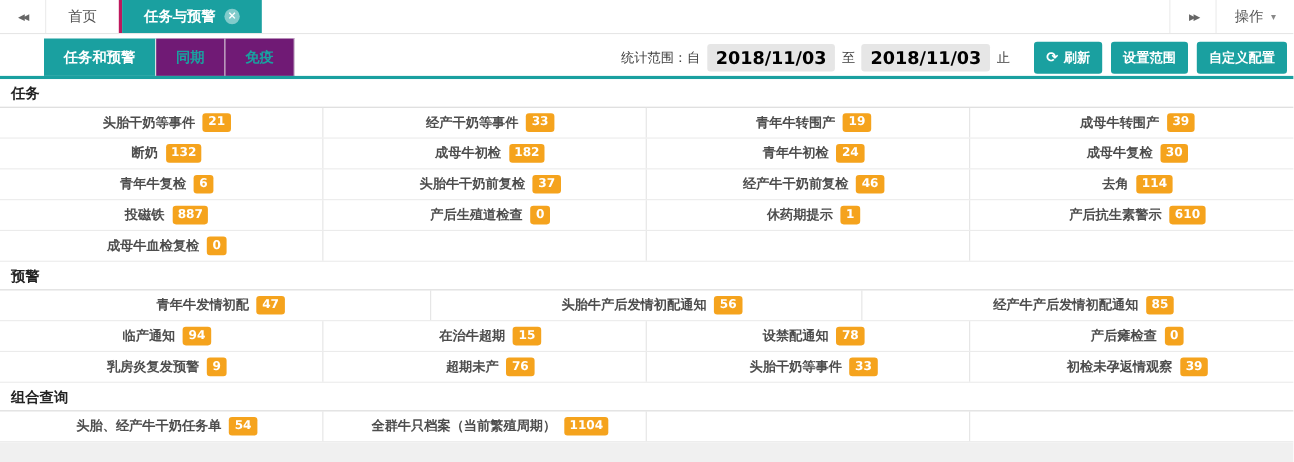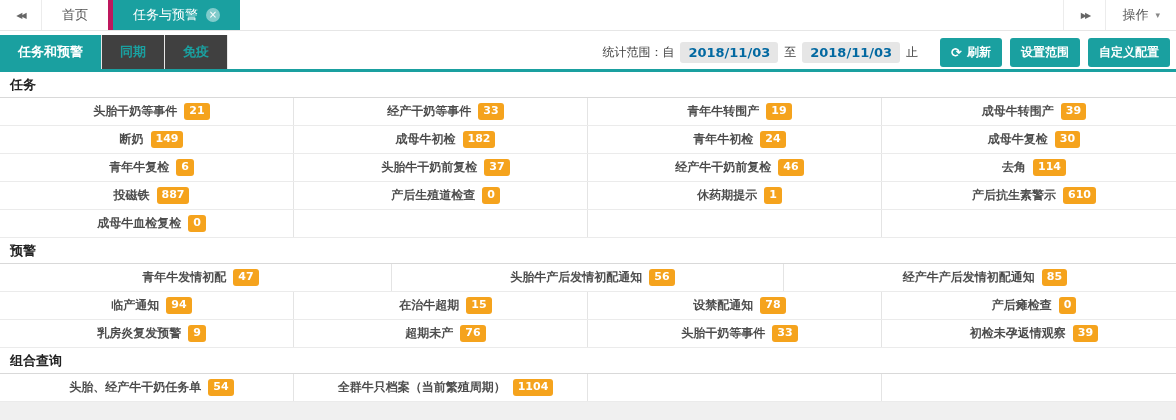--- a/index.html
+++ b/index.html
@@ -9,36 +9,36 @@
     font-family:"DejaVu Sans","Liberation Sans",sans-serif;
   }
   .app { width:1176px; height:420px; display:flex; flex-direction:column; }
 
   
   .topbar { height:31px; display:flex; align-items:stretch; border-bottom:1px solid #e6e6e6; background:#fff; }
   .nav-btn { width:42px; display:flex; align-items:center; justify-content:center; color:#777; cursor:pointer; }
   .nav-btn.left  { border-right:1px solid #ececec; }
   .nav-btn.right { border-left:1px solid #ececec; margin-left:auto; }
   .dbl { font-size:8px; letter-spacing:-2px; color:#666; }
-  .top-tab { padding:0 20px; display:flex; align-items:center; gap:8px; font-size:13px; color:#555; border-right:5px solid #be185d; cursor:pointer; white-space:nowrap; }
-  .top-tab.active { background:var(--accent); color:#fff; font-weight:normal; border-right:none;align-items:center; }
+  .top-tab { padding:0 20px; display:flex; align-items:center; gap:8px; font-size:13px; color:#555; border-right:3px solid #be185d; cursor:pointer; white-space:nowrap; }
+  .top-tab.active { background:var(--accent); color:#fff; font-weight:bold; border-right:none;align-items:center; }
   .close-circle { width:14px; height:14px; border-radius:50%; background:rgba(255,255,255,.45); color:#fff;
                   font-size:10px; line-height:14px; text-align:center; display:inline-block; }
   .ops { padding:0 16px; display:flex; align-items:center; gap:7px; color:#555; font-size:13px; border-left:1px solid #ececec; cursor:pointer;font-family:Liberation Serif, serif; }
   .caret { font-size:9px; color:#888; }
 
   
   .tabstrip { height:34px; margin-top:4px; display:flex; align-items:stretch; background:#fff; padding-right:6px; }
   .sub-tab { padding:0 18px; display:flex; align-items:center; font-size:13px; font-weight:bold;
-             color:var(--accent); background:#404040; border-right:1px solid #e8e8e8; cursor:pointer; white-space:nowrap; }
-  .sub-tab.active { background:var(--accent); color:#fff; }
+             color:var(--accent); background:#701a75; border-right:1px solid #e8e8e8; cursor:pointer; white-space:nowrap; }
+  .sub-tab.active { background:var(--accent); color:#fff;margin-left:40px; }
   .strip-spacer { flex:1; }
   .range { display:flex; align-items:center; gap:6px; align-self:center; margin-right:14px; white-space:nowrap; }
   .range-label { font-size:12px; color:#404040; }
-  .date-box { background:#e6e6e6; border-radius:3px; padding:3px 8px; font-size:13px; font-weight:bold; color:#0369a1; cursor:pointer; }
+  .date-box { background:#e6e6e6; border-radius:3px; padding:3px 8px; font-size:16px; font-weight:bold; color:#000000; cursor:pointer; }
   .btn { display:flex; align-items:center; gap:5px; align-self:center; margin-left:8px; border:none; cursor:pointer;
          background:var(--accent); color:#fff; font-size:12px; font-weight:bold; padding:6px 11px; border-radius:3px;
          font-family:inherit; white-space:nowrap; }
   .btn-ico { font-size:13px; line-height:1; }
   .teal-line { height:3px; background:var(--accent); }
 
   
   .sections { background:#fff; }
   .section-header { height:26px; display:flex; align-items:center; padding:0 10px;
                     font-size:13px; font-weight:bold; color:#222; border-bottom:1px solid #d9d9d9; }
@@ -114,21 +114,21 @@
           <span class="badge">19</span>
         </div>
         <div class="cell">
           <span class="cell-label">成母牛转围产</span>
           <span class="badge">39</span>
         </div>
       </div>
       <div class="grid-row">
         <div class="cell">
           <span class="cell-label">断奶</span>
-          <span class="badge">149</span>
+          <span class="badge">132</span>
         </div>
         <div class="cell">
           <span class="cell-label">成母牛初检</span>
           <span class="badge">182</span>
         </div>
         <div class="cell">
           <span class="cell-label">青年牛初检</span>
           <span class="badge">24</span>
         </div>
         <div class="cell">

